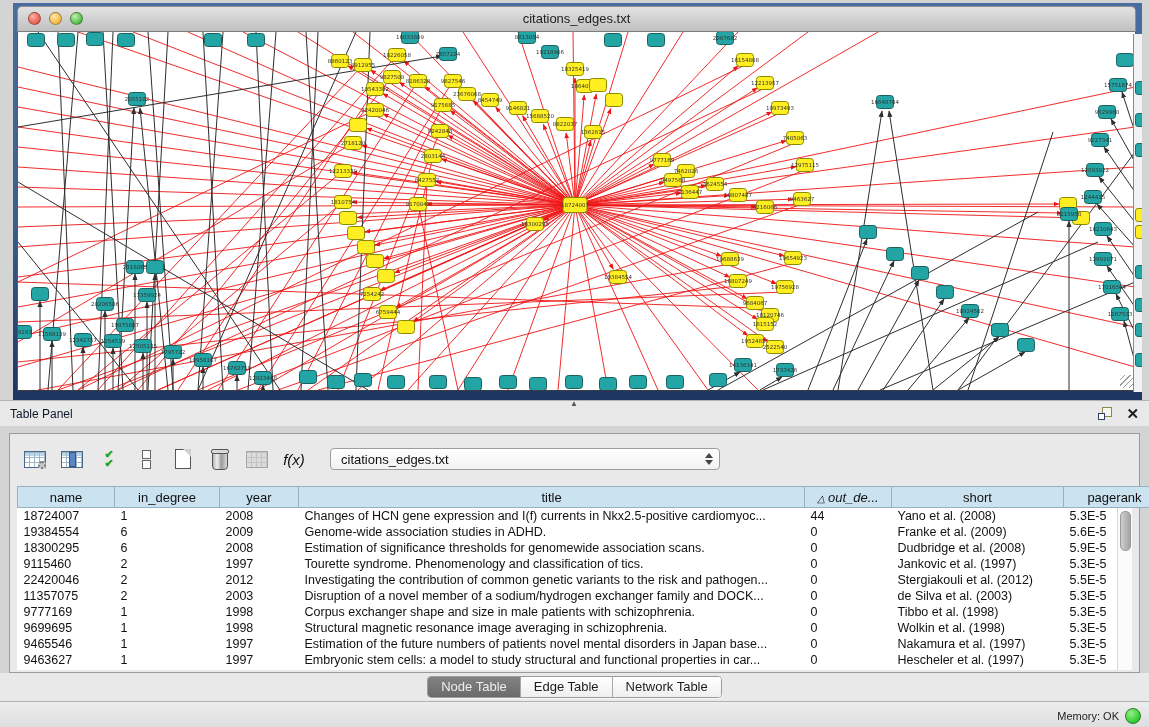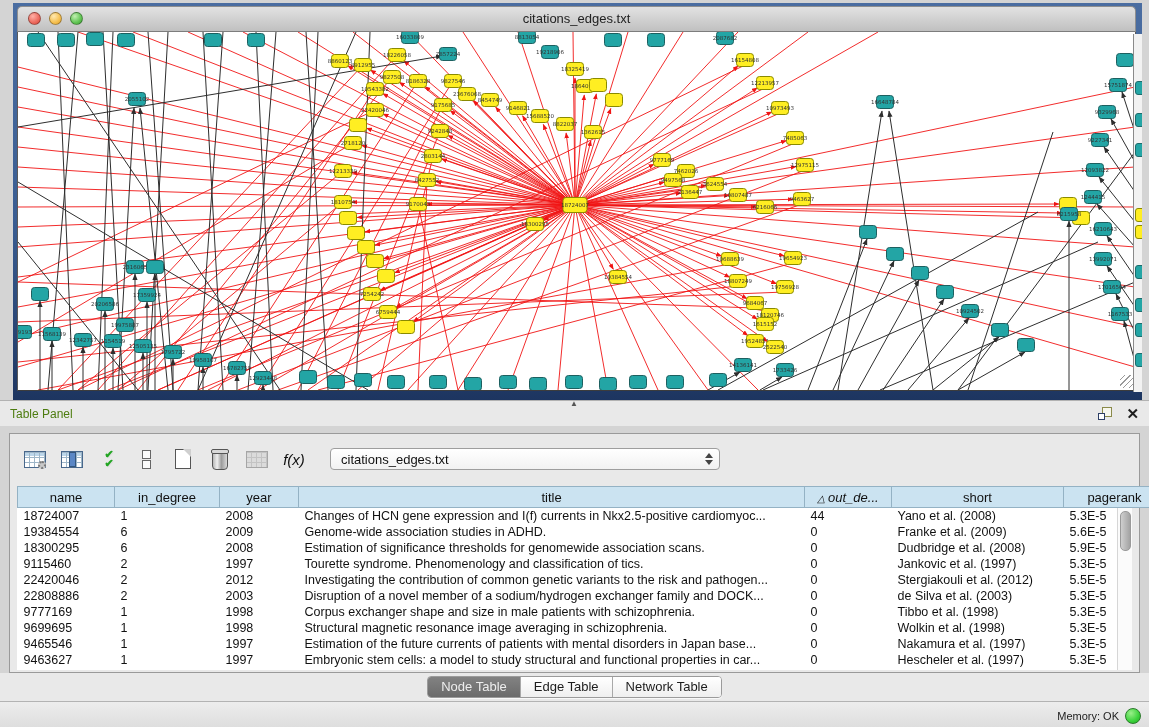--- a/index.html
+++ b/index.html
@@ -28,21 +28,21 @@
   .adjacent-strip{position:absolute;right:0;top:31px;width:8px;height:358px;
       background:#f2f2f2;border-left:1px solid #8a8a8a;overflow:hidden;}
   .stub{position:absolute;left:1px;width:9px;height:12px;border-radius:3px;border:1px solid #1d6b6b;}
   .stub.t{background:#23a5a5;}
   .stub.y{background:#ffee22;border-color:#8a8a00;}
 
   
   .panel-header{height:26px;background:#e9e9e9;border-top:1px solid #b2b2b2;position:relative;
       display:flex;align-items:center;padding:0 10px;box-sizing:border-box;}
   .splitter-handle{position:absolute;left:570px;top:-1px;font-size:8px;color:#555;line-height:8px;}
-  .panel-title{font-size:12px;color:#4d7c0f;}
+  .panel-title{font-size:12px;color:#0f172a;}
   .panel-header-icons{margin-left:auto;display:flex;align-items:center;gap:14px;}
   .float-ic{position:relative;width:14px;height:13px;}
   .float-ic::before{content:"";position:absolute;right:0;top:0;width:8px;height:8px;border:1px solid #8a8a4a;background:#f7f7ee;}
   .float-ic::after{content:"";position:absolute;left:0;bottom:0;width:5px;height:5px;border:1px solid #2e3f66;background:#fff;}
   .close-ic{font-size:15px;font-weight:bold;color:#1d1d1d;line-height:14px;}
 
   .panel-box{margin:7px 9px 0 9px;height:238px;background:#e9e9e9;border:1px solid #9a9a9a;
       position:relative;box-sizing:content-box;}
   .toolbar{height:50px;display:flex;align-items:center;padding-left:12px;gap:11px;}
   .tb-icon{position:relative;width:26px;height:26px;display:flex;align-items:center;justify-content:center;}
@@ -907,21 +907,21 @@
           <tr>
             <td>22420046</td>
             <td>2</td>
             <td>2012</td>
             <td>Investigating the contribution of common genetic variants to the risk and pathogen...</td>
             <td>0</td>
             <td>Stergiakouli et al. (2012)</td>
             <td>5.5E-5</td>
           </tr>
           <tr>
-            <td>22808886</td>
+            <td>11357075</td>
             <td>2</td>
             <td>2003</td>
             <td>Disruption of a novel member of a sodium/hydrogen exchanger family and DOCK...</td>
             <td>0</td>
             <td>de Silva et al. (2003)</td>
             <td>5.3E-5</td>
           </tr>
           <tr>
             <td>9777169</td>
             <td>1</td>
@@ -937,21 +937,21 @@
             <td>1998</td>
             <td>Structural magnetic resonance image averaging in schizophrenia.</td>
             <td>0</td>
             <td>Wolkin et al. (1998)</td>
             <td>5.3E-5</td>
           </tr>
           <tr>
             <td>9465546</td>
             <td>1</td>
             <td>1997</td>
-            <td>Estimation of the future currents of patients with mental disorders in Japan base...</td>
+            <td>Estimation of the future numbers of patients novel mental disorders in Japan base...</td>
             <td>0</td>
             <td>Nakamura et al. (1997)</td>
             <td>5.3E-5</td>
           </tr>
           <tr>
             <td>9463627</td>
             <td>1</td>
             <td>1997</td>
             <td>Embryonic stem cells: a model to study structural and functional properties in car...</td>
             <td>0</td>

